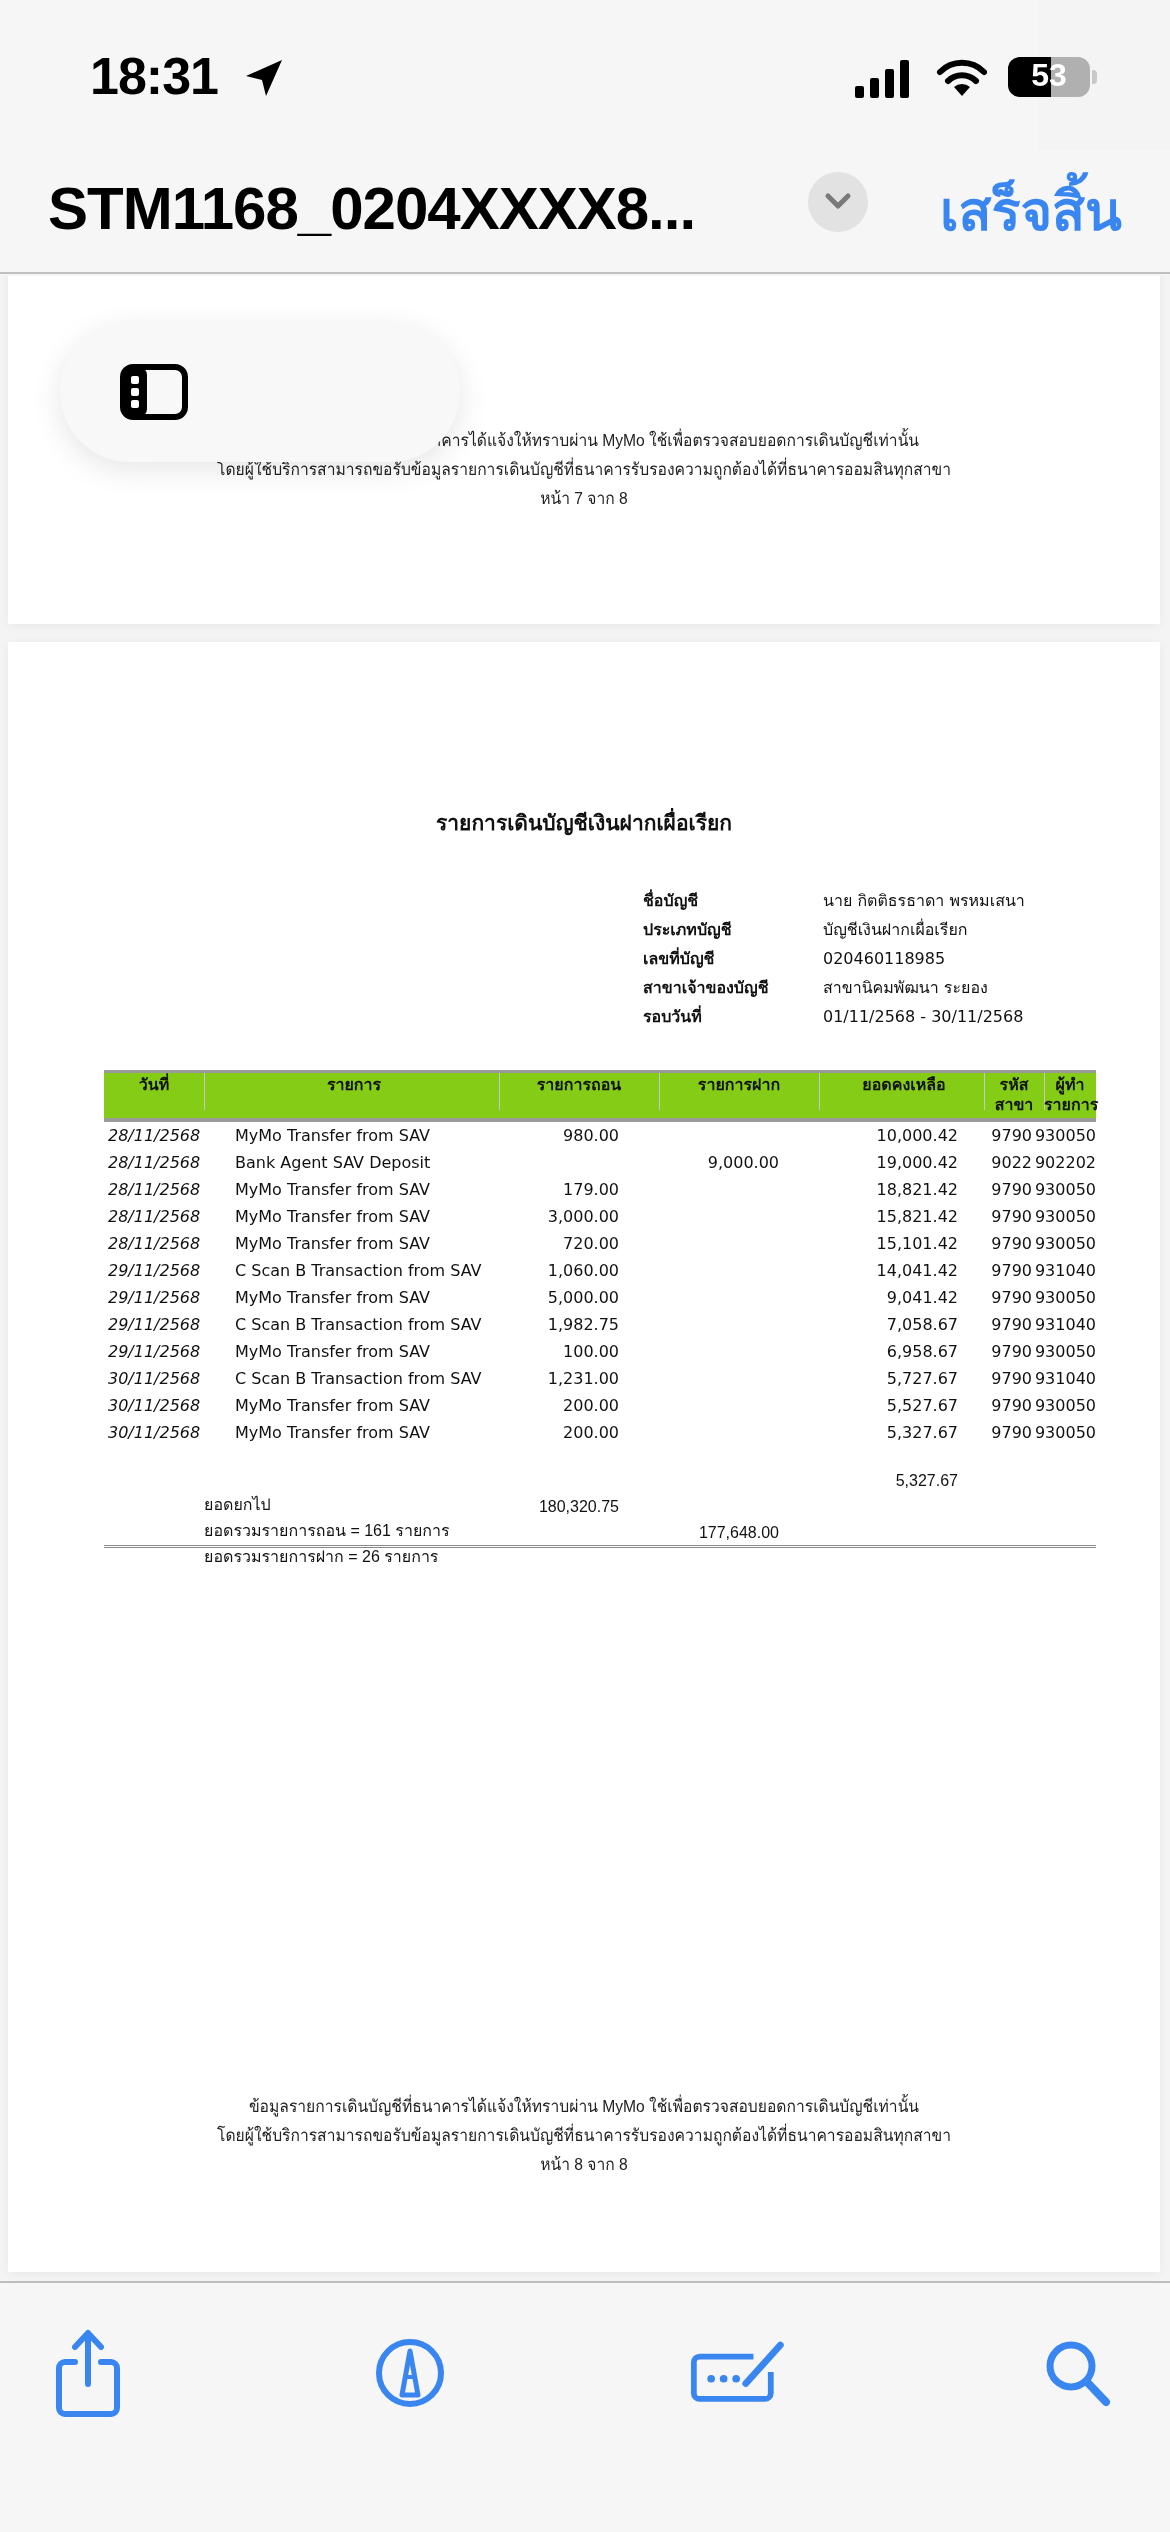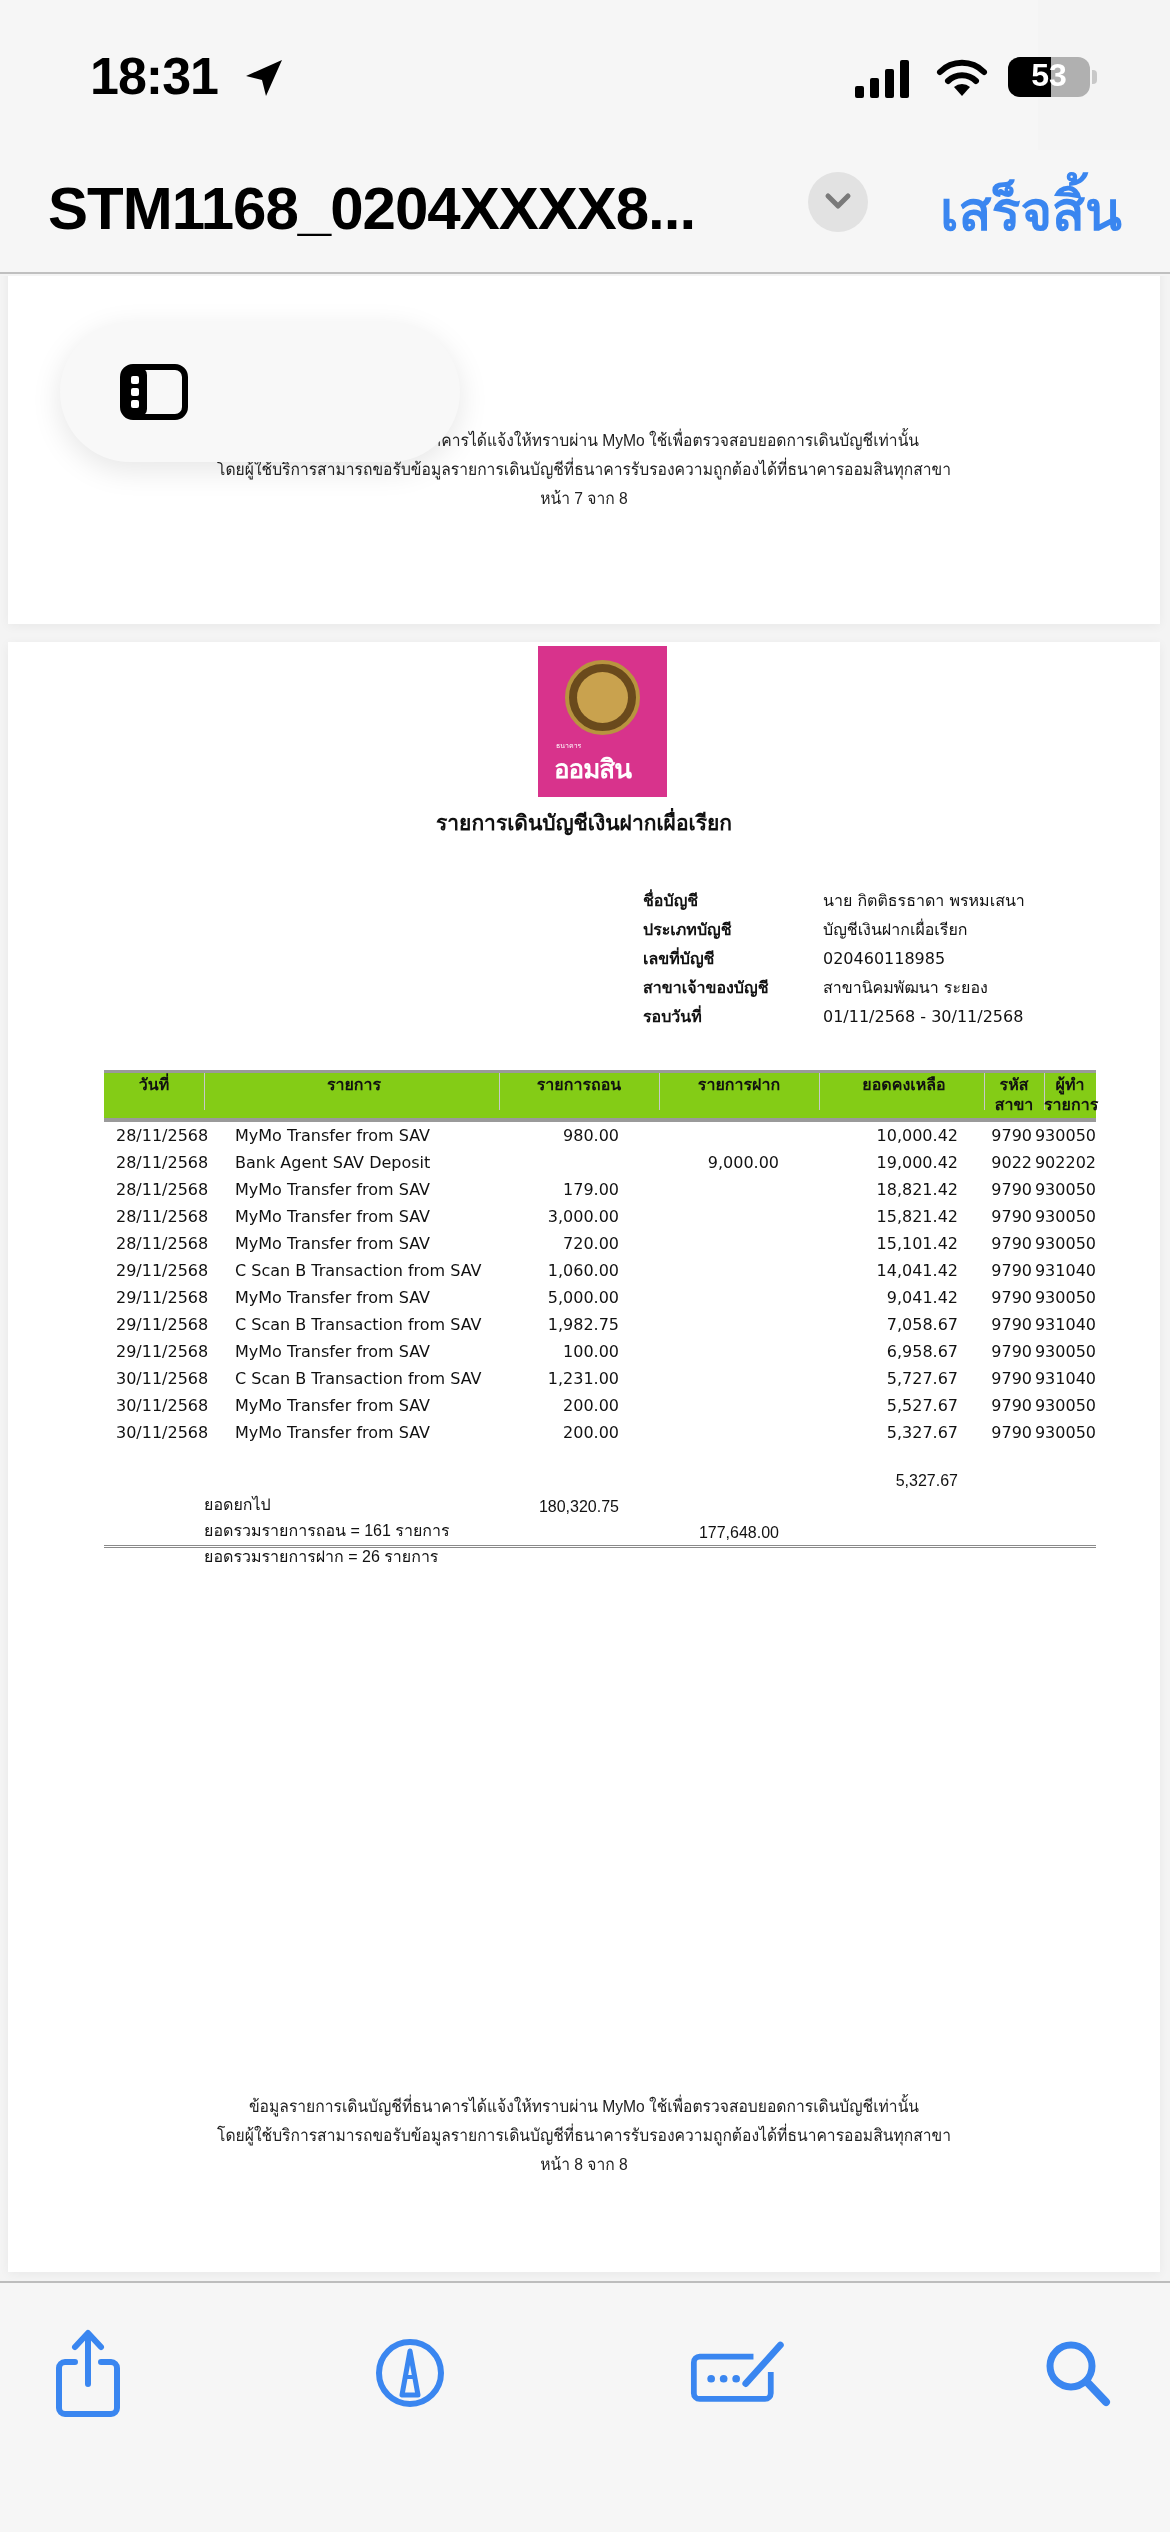--- a/index.html
+++ b/index.html
@@ -53,21 +53,21 @@
   .acct-value { }
 
   
   .stmt { position: absolute; left: 96px; top: 428px; width: 992px; font-size: 16px; color: #111; }
   .stmt-head { position: relative; height: 52px; background: #84cc16; border-top: 3px solid #9a9a9a; border-bottom: 4px solid #9a9a9a; font-weight: bold; }
   .stmt-head span { position: absolute; top: 2px; line-height: 20px; text-align: center; }
   .stmt-head .sep { position: absolute; top: 0; width: 1px; height: 37px; background: #c8c8c8; }
   .stmt-rows { position: relative; }
   .stmt-row { position: relative; height: 27px; line-height: 27px; white-space: nowrap; }
   .stmt-row span { position: absolute; top: 0; }
-  .c-date { left: 12px; }
+  .c-date { left: 4px; font-style: italic; }
   .c-desc { left: 107px; margin-left: 24px; }
   .c-wd { right: 477px; }
   .c-dep { right: 317px; margin-left: 24px; }
   .c-bal { right: 138px; }
   .c-br { right: 64px; }
   .c-by { right: 0px; }
 
   .stmt-sum { position: relative; margin-top: 22px; height: 80px; border-bottom: 3px double #8a8a8a; font-family: "Liberation Sans", sans-serif; font-size: 16px; transform-origin: left; }
   .sum-row { position: relative; height: 26px; line-height: 26px; }
   .sum-row span { position: absolute; top: 0; white-space: nowrap; }
@@ -117,27 +117,20 @@
 
   <div class="page page-prev">
     <div class="footer-note">
       <div>ข้อมูลรายการเดินบัญชีที่ธนาคารได้แจ้งให้ทราบผ่าน MyMo ใช้เพื่อตรวจสอบยอดการเดินบัญชีเท่านั้น</div>
       <div>โดยผู้ใช้บริการสามารถขอรับข้อมูลรายการเดินบัญชีที่ธนาคารรับรองความถูกต้องได้ที่ธนาคารออมสินทุกสาขา</div>
       <div>หน้า 7 จาก 8</div>
     </div>
   </div>
 
   <div class="page page-cur">
-    <div class="bank-logo">
-      <div class="seal">
-          <div class="seal-inner"></div>
-        </div>
-      <div class="logo-small">ธนาคาร</div>
-      <div class="logo-name">ออมสิน</div>
-    </div>
 
     <div class="doc-heading">รายการเดินบัญชีเงินฝากเผื่อเรียก</div>
 
     <div class="acct-info" id="acct-info">
         <div class="acct-row">
           <div class="acct-label">ชื่อบัญชี</div>
           <div class="acct-value">นาย กิตติธรธาดา พรหมเสนา</div>
         </div>
         <div class="acct-row">
           <div class="acct-label">ประเภทบัญชี</div>

